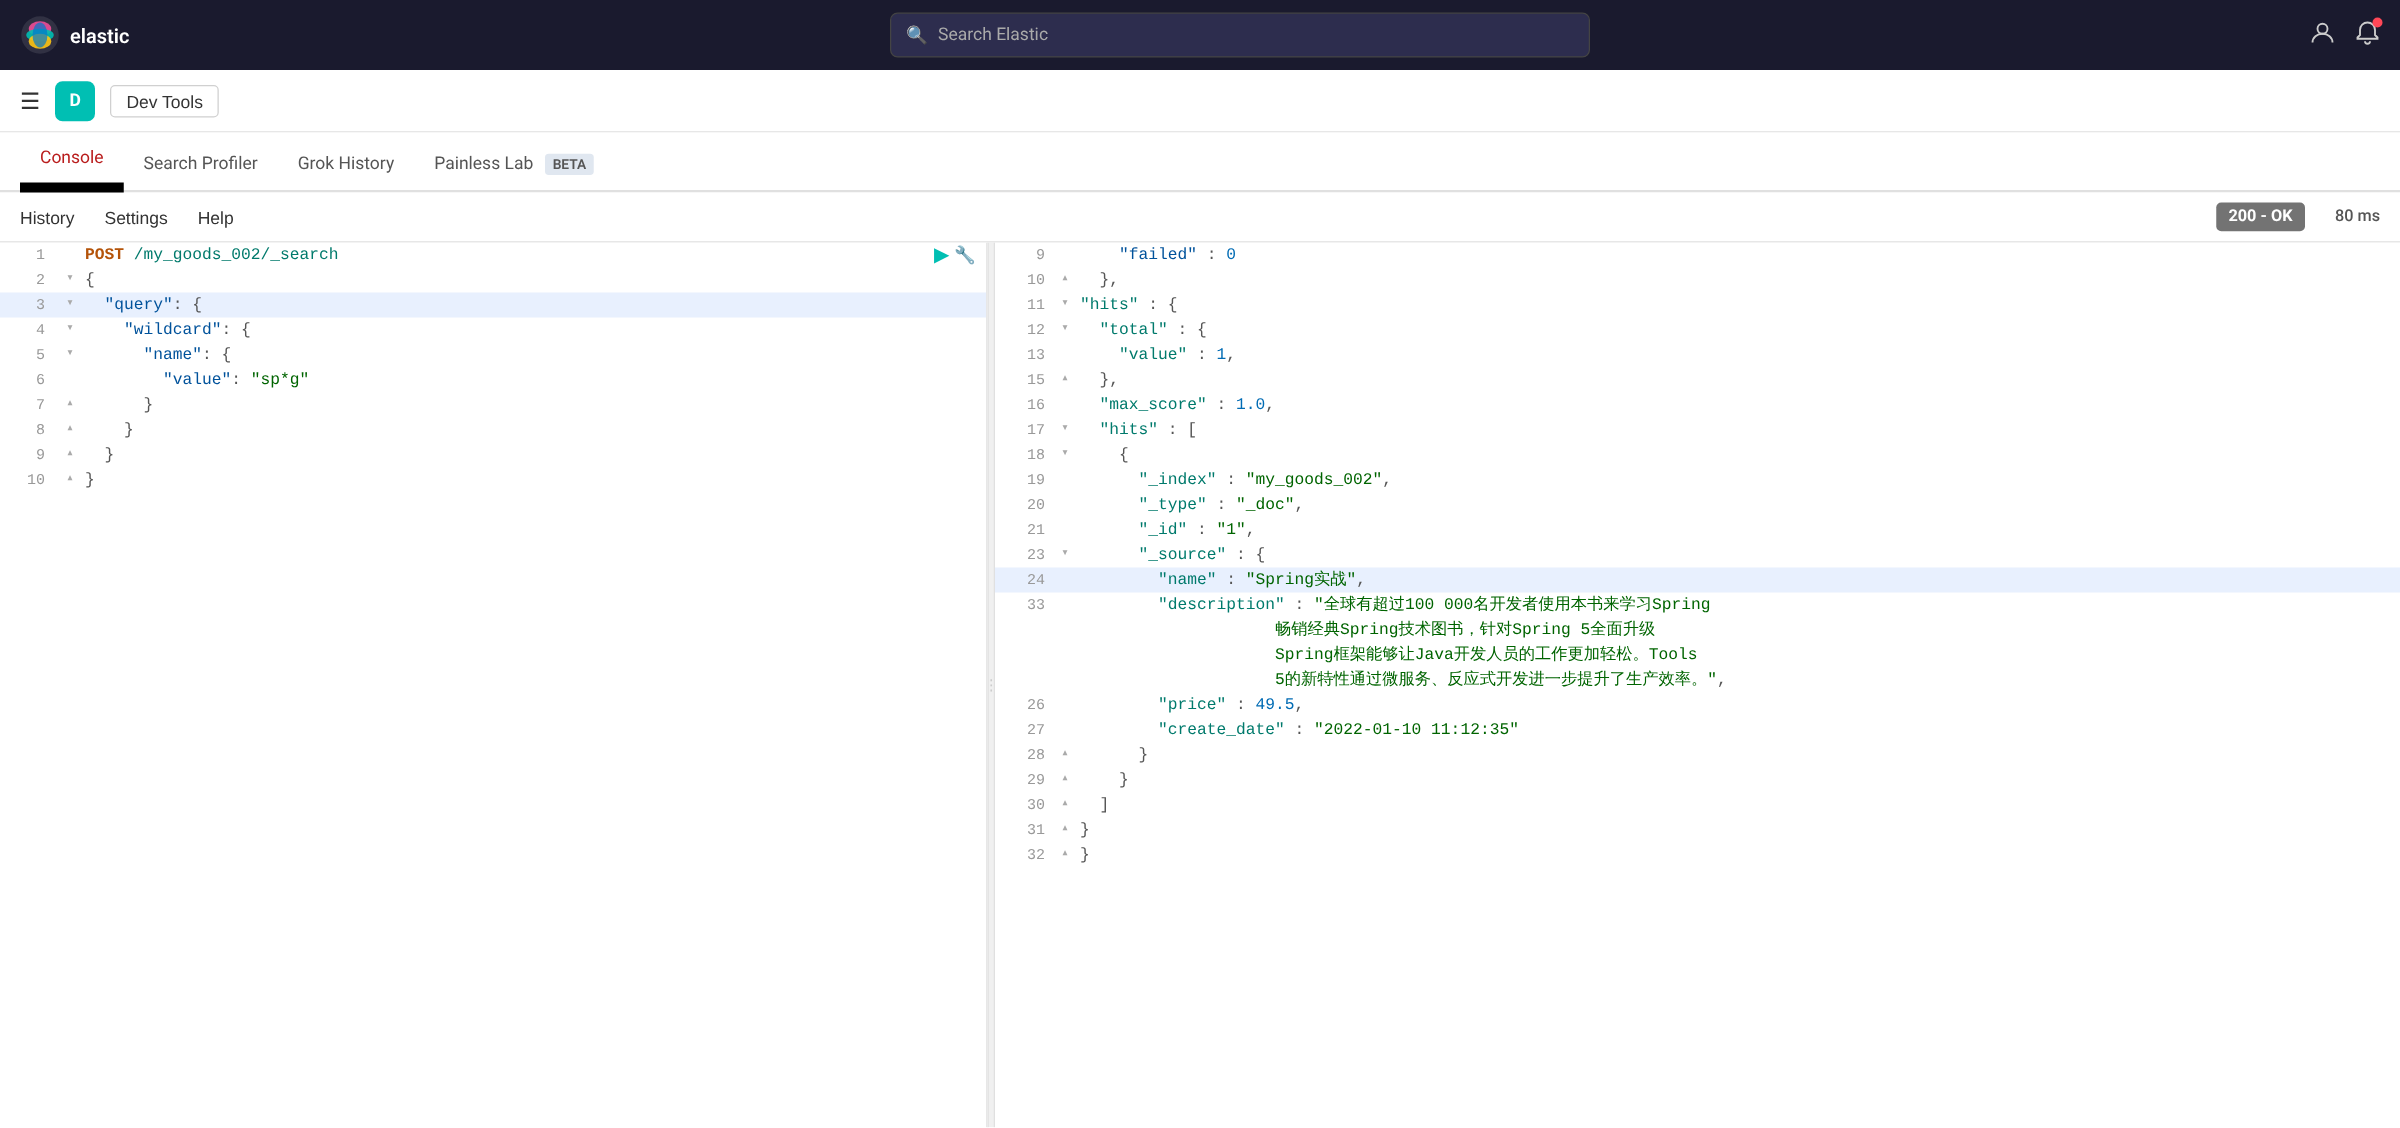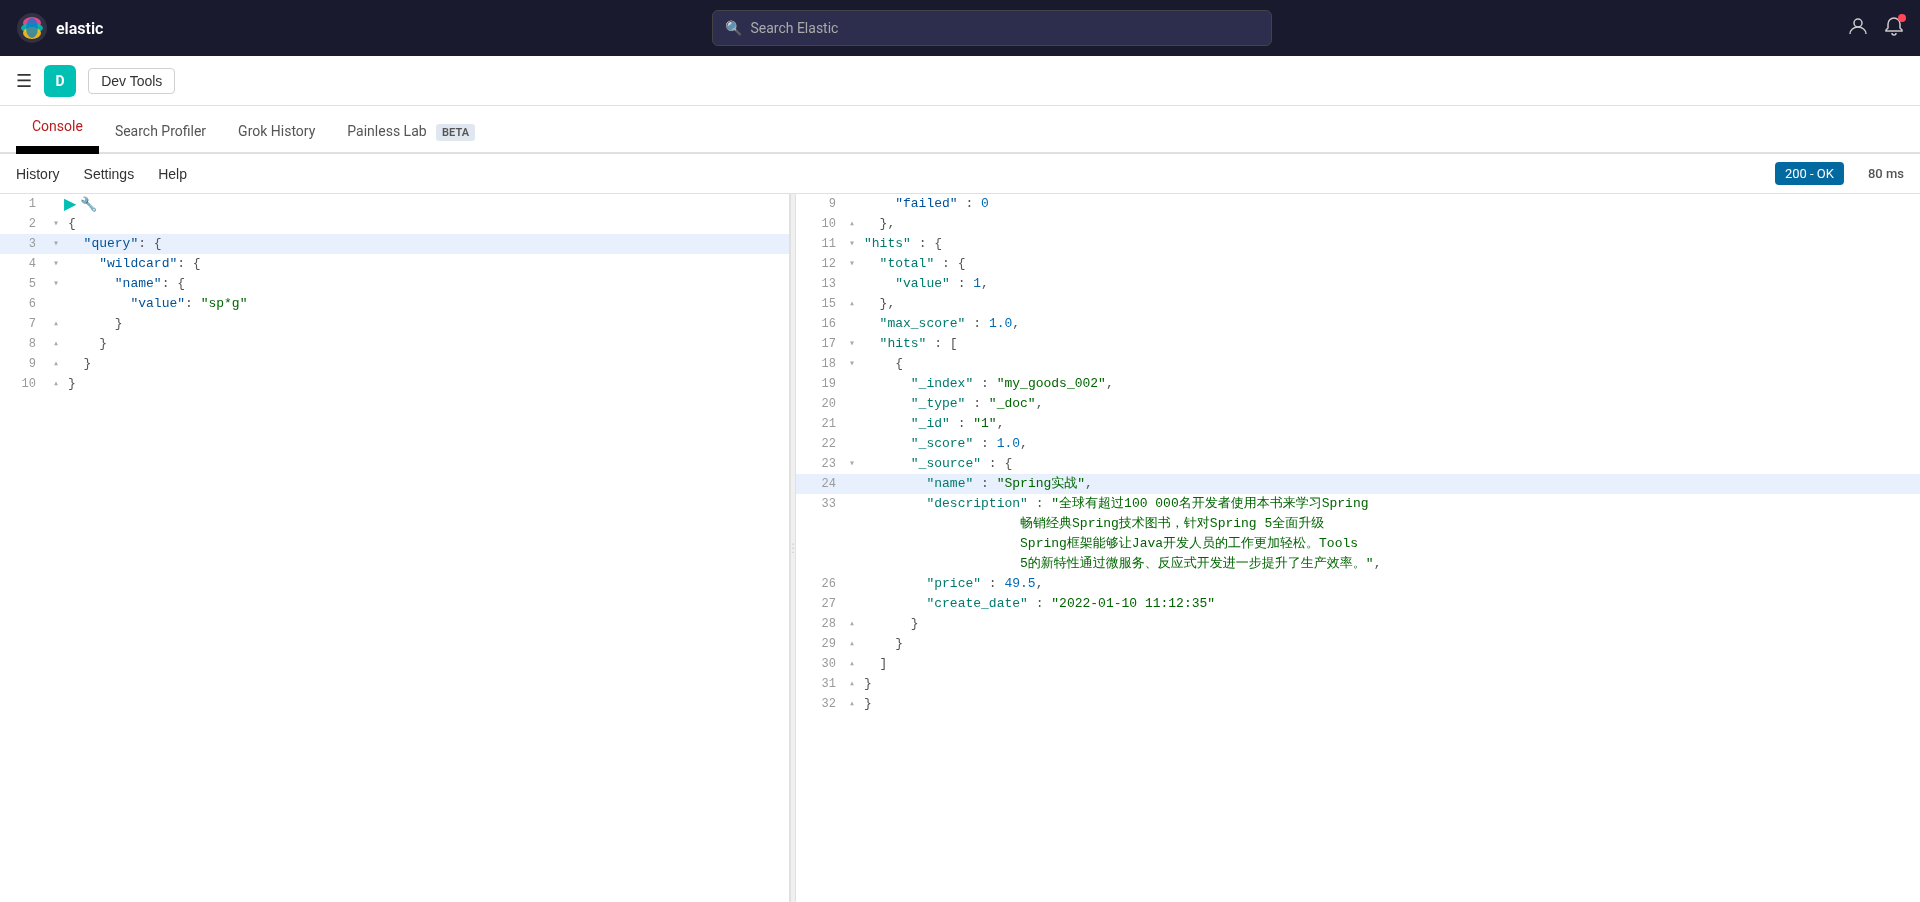--- a/index.html
+++ b/index.html
@@ -154,26 +154,26 @@
     .toolbar-btn {
       background: none;
       border: none;
       font-size: 14px;
       cursor: pointer;
       color: #333;
       font-weight: 500;
     }
     .status-badge {
       margin-left: auto;
-      background: #0369a1;
+      background: #737373;
       color: #fff;
       padding: 4px 10px;
       border-radius: 4px;
       font-size: 13px;
-      font-weight: 400;
+      font-weight: 700;
     }
     .time-badge {
       color: #555;
       font-size: 13px;
       font-weight: 500;
     }
 
     
     .main-content {
       display: flex;
@@ -385,20 +385,21 @@
 </div>
 
 <div class="main-content">
 
   <div class="editor-panel">
     <div class="code-area">
 
       <div class="code-line">
         <span class="line-number">1</span>
         <span class="line-gutter"></span>
+        <span class="line-content"><span style="color:#b45309;font-weight:600;">POST</span> <span style="color:#007a6c;">/my_goods_002/_search</span></span>
         <div class="line-actions">
           <button class="run-btn">▶</button>
           <button class="wrench-btn">🔧</button>
         </div>
       </div>
 
       <div class="code-line">
         <span class="line-number">2</span>
         <span class="line-gutter" style="color:#aaa;font-size:10px;">▾</span>
         <span class="line-content"><span style="color:#555;">{</span></span>
@@ -526,25 +527,20 @@
         <span class="r-line-gutter"></span>
         <span class="r-line-content">      <span style="color:#007a6c;">"_type"</span> <span style="color:#555;">:</span> <span style="color:#006400;">"_doc"</span><span style="color:#555;">,</span></span>
       </div>
 
       <div class="response-line">
         <span class="r-line-number">21</span>
         <span class="r-line-gutter"></span>
         <span class="r-line-content">      <span style="color:#007a6c;">"_id"</span> <span style="color:#555;">:</span> <span style="color:#006400;">"1"</span><span style="color:#555;">,</span></span>
       </div>
 
-      <div class="response-line">
-        <span class="r-line-number">22</span>
-        <span class="r-line-gutter"></span>
-        <span class="r-line-content">      <span style="color:#007a6c;">"_score"</span> <span style="color:#555;">:</span> <span style="color:#006bb4;">1.0</span><span style="color:#555;">,</span></span>
-      </div>
 
       <div class="response-line">
         <span class="r-line-number">23</span>
         <span class="r-line-gutter" style="color:#aaa;font-size:10px;">▾</span>
         <span class="r-line-content">      <span style="color:#007a6c;">"_source"</span> <span style="color:#555;">: {</span></span>
       </div>
 
       <div class="response-line highlighted">
         <span class="r-line-number">24</span>
         <span class="r-line-gutter"></span>

